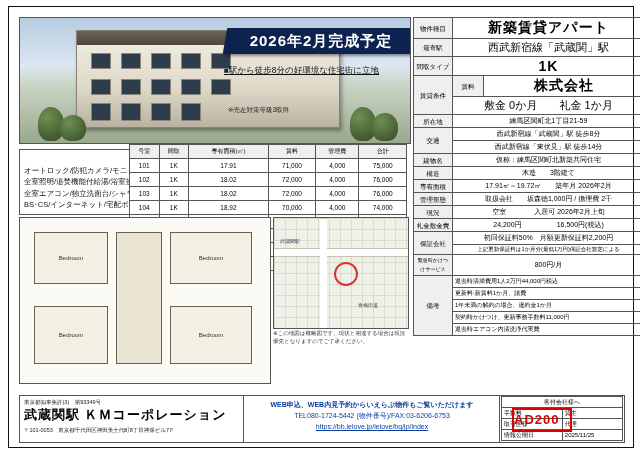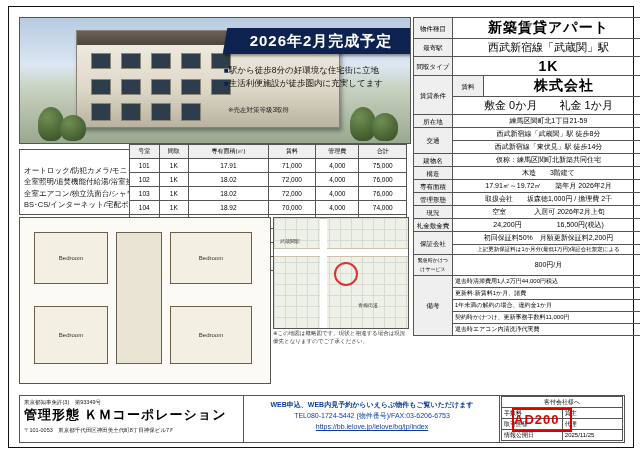--- a/index.html
+++ b/index.html
@@ -16,21 +16,21 @@
   .bldg:before{content:"";position:absolute;left:0;top:0;width:100%;height:14px;
         background:linear-gradient(180deg,#6b6257,#4d463d);}
   .win{position:absolute;background:#2e3d4c;border:1px solid #8d8677;}
   .tree{position:absolute;bottom:2px;width:26px;height:34px;border-radius:50% 50% 40% 40%;
         background:radial-gradient(circle at 35% 30%,#6f8f52,#334a24);}
   .ribbon{position:absolute;left:205px;top:10px;width:192px;height:26px;background:#0e2250;
         transform:skewX(-10deg);box-shadow:2px 2px 3px rgba(0,0,0,.4);}
   .ribbon span{display:block;transform:skewX(10deg);color:#fff;font-size:15px;font-weight:bold;
         text-align:center;line-height:26px;letter-spacing:1px;}
   .bullets{position:absolute;left:204px;top:46px;width:196px;font-size:8.5px;line-height:13px;color:#111;}
-  .bullets div{white-space:nowrap;}
+  .bullets div{white-space:nowrap;text-decoration:underline;}
   .bullets .sq{color:#0e2250;font-size:8px;}
   .note-small{position:absolute;left:208px;top:88px;font-size:6.5px;color:#222;}
   .feat{position:absolute;left:0;top:132px;width:388px;height:66px;border:1px solid #555;
         background:#fff;font-size:7.5px;line-height:11.5px;color:#111;padding:2px 4px;box-sizing:border-box;}
   .feat .ttl{text-align:center;font-size:9px;font-weight:bold;letter-spacing:2px;margin-bottom:1px;}
   
   .rent{position:absolute;left:110px;top:127px;width:278px;border-collapse:collapse;font-size:6.5px;background:#fff;}
   .rent th,.rent td{border:1px solid #555;text-align:center;padding:1px 0;height:11px;}
   .rent th{background:#efefef;font-weight:normal;font-size:6px;}
   
@@ -96,21 +96,20 @@
         <div class="tree" style="left:40px;height:26px;"></div>
         <div class="tree" style="left:330px;"></div>
         <div class="tree" style="left:352px;height:28px;"></div>
 
         <div class="ribbon">
           <span>2026年2月完成予定</span>
         </div>
 
         <div class="bullets">
           <div><span class="sq">■</span><span>駅から徒歩8分の好環境な住宅街に立地</span></div>
-          <div><span class="sq">■</span><span>生活利便施設が徒歩圏内に充実してます</span></div>
         </div>
         <div class="note-small">※売左対策等級3取得</div>
       </div>
 
       <div class="feat">
         <div class="ttl">＊ ＊ ＊ 設備・仕様 ＊ ＊ ＊</div>
         <div>オートロック/防犯カメラ/モニター付インターホン/トイレ</div>
         <div>全室照明/追焚機能付給湯/浴室換気乾燥機</div>
         <div>全室エアコン/独立洗面台/シャワー付洗面化粧台</div>
         <div>BS･CS/インターネット/宅配ボックス/TVドアホン/ウォシュレット</div>
@@ -295,21 +294,21 @@
       </tr>
       <tr>
         <td class="bikou" colspan="2">退去時エアコン内清洗浄代実費</td>
       </tr>
     </tbody>
       </table>
 
     <div class="footer">
       <div class="f-left">
         <div class="tiny">東京都知事免許(3)　第93349号</div>
-        <div class="co">管理形態 ＫＭコーポレーション</div>
+        <div class="co">武蔵関駅 ＫＭコーポレーション</div>
         <div class="tiny" style="margin-top:2px">〒101-0053　東京都千代田区神田美土代町8丁目神保ビル7Ｆ</div>
       </div>
       <div class="f-mid">
         <div style="font-weight:bold">WEB申込、WEB内見予約からいえらぶ物件もご覧いただけます</div>
         <div>TEL080-1724-5442 (物件番号)/FAX:03-6206-6753</div>
         <div style="text-decoration:underline">https://bb.ielove.jp/ielove/bg/jp/index</div>
       </div>
       <div class="f-right">
         <table style="width:100%;border-collapse:collapse">
           <tbody>

